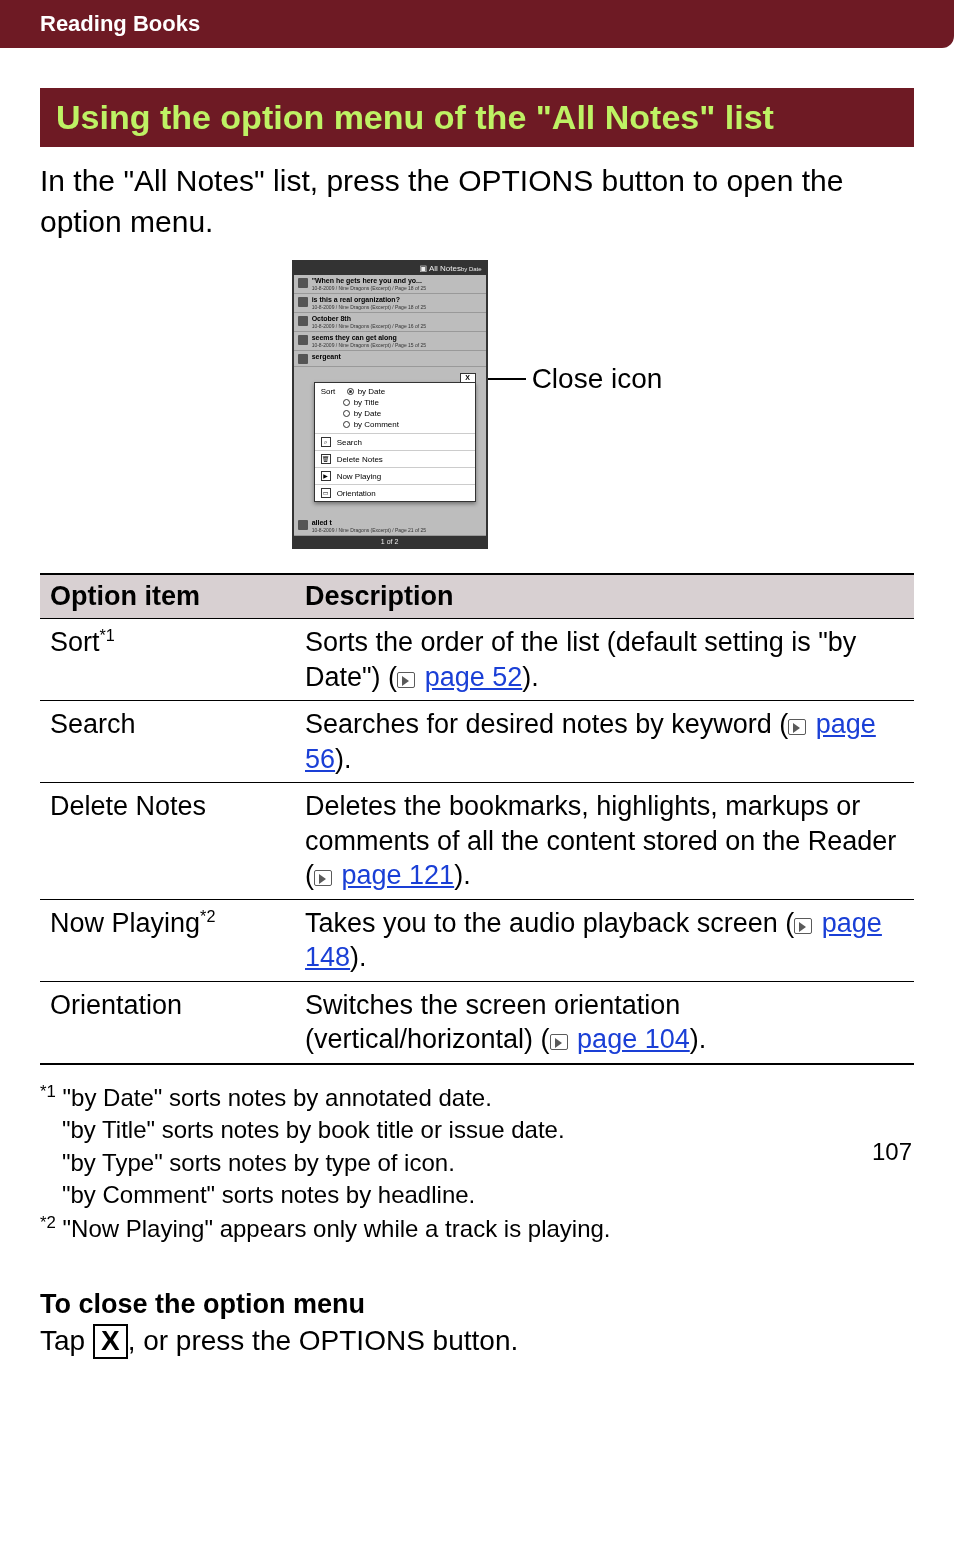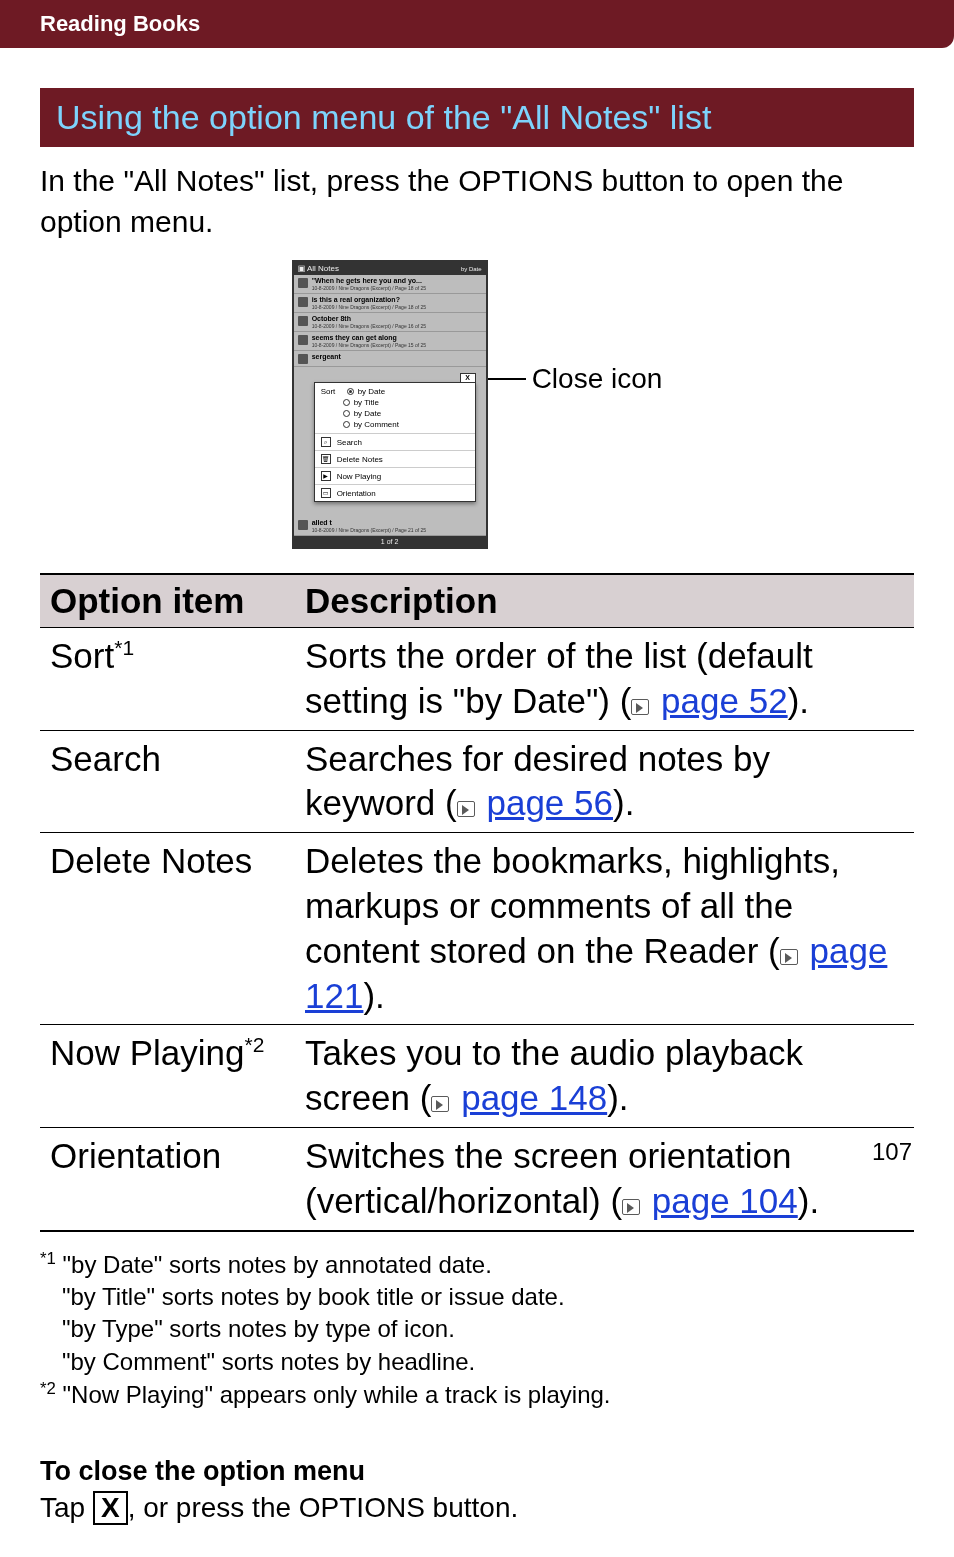--- a/index.html
+++ b/index.html
@@ -1,46 +1,46 @@
 <!DOCTYPE html>
 <html><head>
 <meta charset="utf-8">
 <style>
   * { box-sizing: border-box; margin: 0; padding: 0; }
   html, body { width: 954px; height: 1557px; background: #fff; font-family: Arial, Helvetica, sans-serif; color: #000; }
   .page { position: relative; width: 954px; height: 1230px; }
   .header-bar { background: #6e1a24; color: #fff; height: 48px; display: flex; align-items: center; padding-left: 40px; border-radius: 0 0 12px 0; width: 100%; }
   .header-bar span { font-weight: bold; font-size: 22px; }
   .content { padding: 30px 40px 0 40px; }
-  .title-bar { background: #6e1a24; color: #7dd3fc; padding: 10px 16px; font-size: 34px; font-weight: normal; margin-top: 10px; }
+  .title-bar { background: #6e1a24; color: #bef264; padding: 10px 16px; font-size: 34px; font-weight: bold; margin-top: 10px; }
   .intro { font-size: 30px; line-height: 1.35; margin-top: 14px; }
   .figure-wrap { display: flex; justify-content: center; align-items: flex-start; margin: 18px 0 24px 0; position: relative; }
   .device-screen { width: 196px; border: 2px solid #333; background: #bdbdbd; font-size: 7px; color: #000; position: relative; }
-  .ds-top { background: #333; color: #eee; padding: 2px 4px; font-size: 8px; display: flex; justify-content: space-between; align-items: center; }
+  .ds-top { background: #333; color: #eee; padding: 2px 4px; font-size: 8px; display: flex; justify-content: flex-end; align-items: center; }
   .ds-top .tiny { font-size: 6px; }
   .ds-list { background: #bdbdbd; }
   .ds-row { display: flex; align-items: flex-start; gap: 4px; padding: 2px 4px; border-bottom: 1px solid #999; }
   .ds-row .ic { width: 10px; height: 10px; background: #555; flex: 0 0 10px; margin-top: 1px; border-radius: 1px; }
   .ds-row .txt b { font-weight: bold; display: block; font-size: 7px; }
   .ds-row .txt small { font-size: 5px; color: #333; }
   .ds-menu { position: absolute; left: 20px; right: 10px; top: 120px; background: #fff; border: 1px solid #333; box-shadow: 0 2px 4px rgba(0,0,0,.4); }
   .ds-close { position: absolute; right: -1px; top: -10px; width: 16px; height: 10px; background: #fff; border: 1px solid #333; font-size: 7px; text-align: center; line-height: 8px; font-weight: bold; }
   .ds-menu-row { display: flex; align-items: center; gap: 6px; padding: 3px 6px; border-bottom: 1px solid #ccc; font-size: 8px; }
   .ds-menu-row:last-child { border-bottom: none; }
   .ds-sort { padding: 3px 6px; border-bottom: 1px solid #ccc; }
   .ds-sort-row { display: flex; align-items: center; gap: 4px; font-size: 8px; padding: 1px 0 1px 22px; }
   .ds-sort-row.first { padding-left: 0; display: flex; }
   .ds-sort-row .lbl { width: 22px; }
   .radio { width: 7px; height: 7px; border: 1px solid #333; border-radius: 50%; display: inline-block; position: relative; }
   .radio.sel::after { content: ""; position: absolute; inset: 1px; background: #333; border-radius: 50%; }
   .mini-ic { width: 10px; height: 10px; display: inline-block; border: 1px solid #333; font-size: 6px; text-align: center; line-height: 8px; }
   .ds-bottom { background: #333; color: #eee; text-align: center; font-size: 7px; padding: 2px 0; }
   .callout-line { width: 38px; height: 2px; background: #000; margin-top: 118px; }
   .callout-text { font-size: 28px; margin-left: 6px; margin-top: 103px; }
-  table.opt { width: 100%; border-collapse: collapse; margin-top: 6px; font-size: 35px; }
+  table.opt { width: 100%; border-collapse: collapse; margin-top: 6px; font-size: 27px; }
   table.opt thead th { background: #d8d0d2; text-align: left; font-weight: bold; padding: 6px 10px; border-top: 2px solid #000; border-bottom: 1px solid #000; }
   table.opt thead th:first-child { width: 255px; }
   table.opt tbody td { padding: 6px 10px; vertical-align: top; border-bottom: 1px solid #000; line-height: 1.28; }
   table.opt tbody tr:last-child td { border-bottom: 2px solid #000; }
   .sup { font-size: 0.6em; vertical-align: super; }
   .link { color: #1a3fd6; text-decoration: underline; }
   .link-ic { display: inline-block; width: 18px; height: 16px; border: 1.5px solid #5a5a5a; border-radius: 2px; vertical-align: -2px; position: relative; margin-right: 2px; }
   .link-ic::after { content: ""; position: absolute; left: 4px; top: 3px; width: 0; height: 0; border-left: 7px solid #5a5a5a; border-top: 5px solid transparent; border-bottom: 5px solid transparent; }
   .footnotes { font-size: 24px; line-height: 1.35; margin-top: 16px; }
   .footnotes .fn-mark { font-size: 0.7em; vertical-align: super; }

